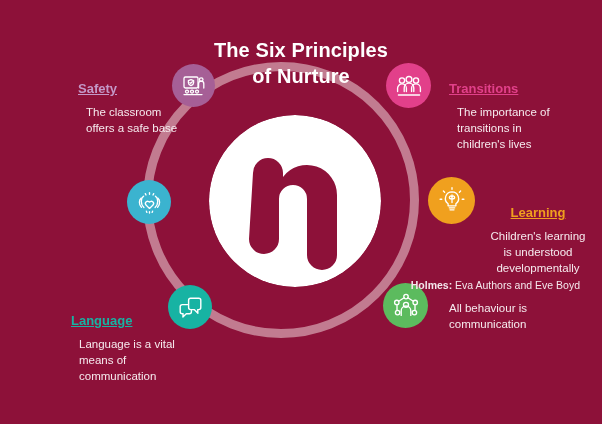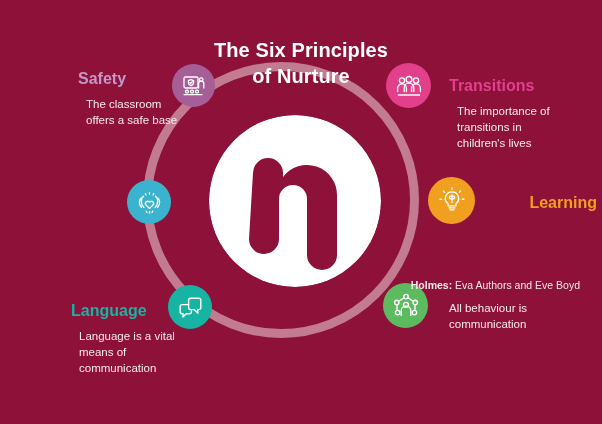--- a/index.html
+++ b/index.html
@@ -55,30 +55,30 @@
   .n-safety     {left:172px;top:64px;  width:43px;height:43px;background:#a65f96;}
   .n-transitions{left:386px;top:63px;  width:45px;height:45px;background:#e2408a;}
   .n-learning   {left:428px;top:177px; width:47px;height:47px;background:#f0a01e;}
   .n-behaviour  {left:383px;top:283px; width:45px;height:45px;background:#5cbb5e;}
   .n-language   {left:168px;top:285px; width:44px;height:44px;background:#17b3a3;}
   .n-wellbeing  {left:127px;top:180px; width:44px;height:44px;background:#3bb3cf;}
 
   
   .lbl{position:absolute;}
   .lbl .head{
-    font-size:16px;font-weight:bold;line-height:1.32;margin:4px 0 1px 0;
+    font-size:13px;font-weight:bold;line-height:1.32;margin:16px 0 1px 0;text-decoration:underline;
   }
   .lbl .body{
     font-size:11.5px;color:#f6eaee;line-height:1.38;margin:8px;
     font-weight:normal;
   }
 
   .l-safety     {left:78px; top:64px;  width:108px;text-align:left;}
-  .l-transitions{left:449px;top:71px;  width:130px;text-align:left;}
-  .l-learning   {left:479px;top:188px; width:118px;text-align:right;}
+  .l-transitions{left:449px;top:64px;  width:130px;text-align:left;}
+  .l-learning   {left:479px;top:188px; width:118px;text-align:center;}
   .l-behaviour  {left:441px;top:293px; width:130px;text-align:left;}
   .l-language   {left:71px; top:296px; width:118px;text-align:left;}
   .l-wellbeing  {left:27px; top:186px; width:128px;text-align:left;}
 
   .c-safety     {color:#c498c7;}
   .c-transitions{color:#e2408a;}
   .c-learning   {color:#f0a01e;}
   .c-behaviour  {color:#5cbb5e;}
   .c-language   {color:#17b3a3;}
   .c-wellbeing  {color:#3bb3cf;}
@@ -215,20 +215,21 @@
     <p class="body">The classroom offers a safe base</p>
   </div>
 
   <div class="lbl l-transitions">
     <p class="head c-transitions">Transitions</p>
     <p class="body">The importance of transitions in children's lives</p>
   </div>
 
   <div class="lbl l-learning">
     <p class="head c-learning">Learning</p>
+    <p class="body">Children's learning is understood developmentally</p>
   </div>
 
   <div class="lbl l-behaviour">
     <p class="body">All behaviour is communication</p>
   </div>
 
   <div class="lbl l-language">
     <p class="head c-language">Language</p>
     <p class="body">Language is a vital means of communication</p>
   </div>

